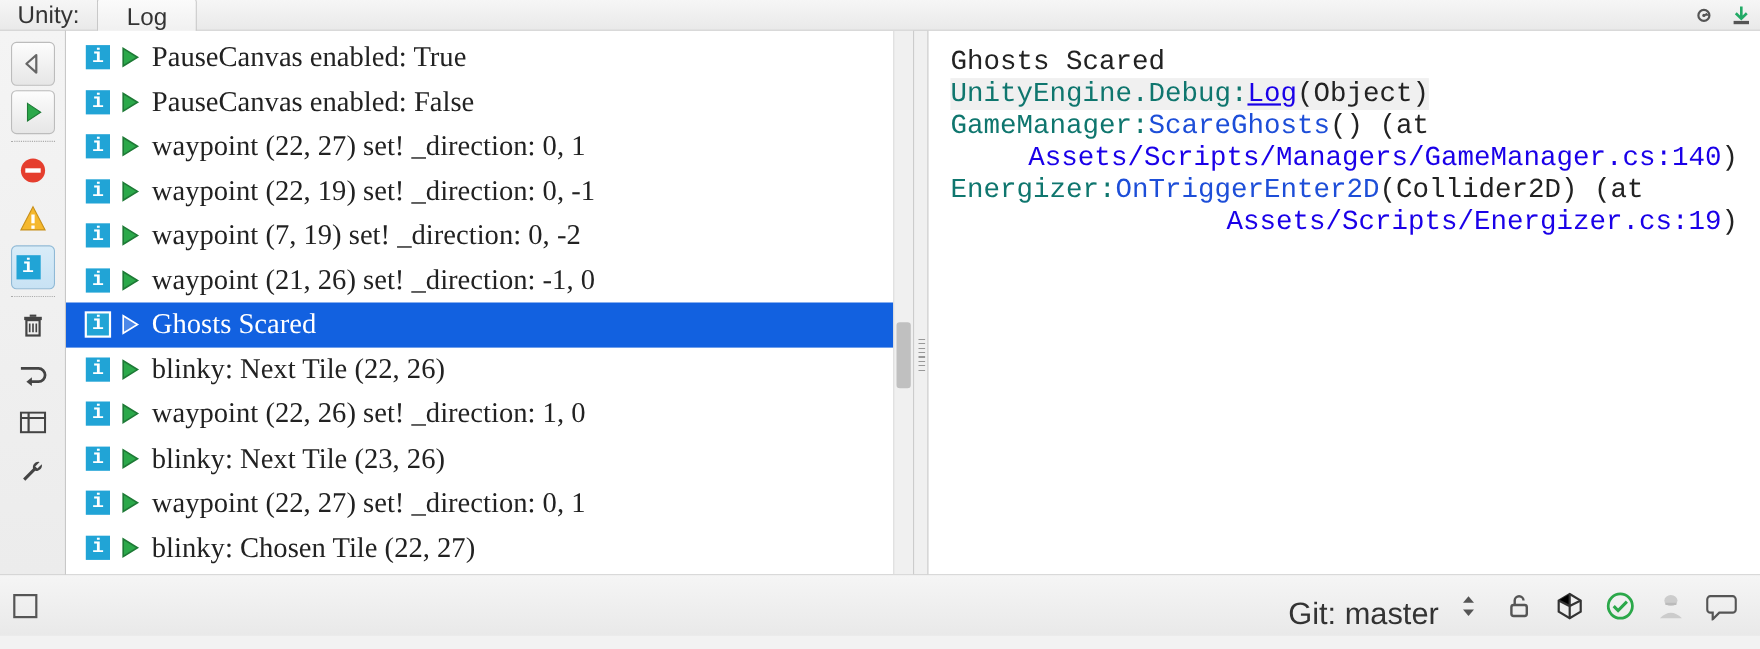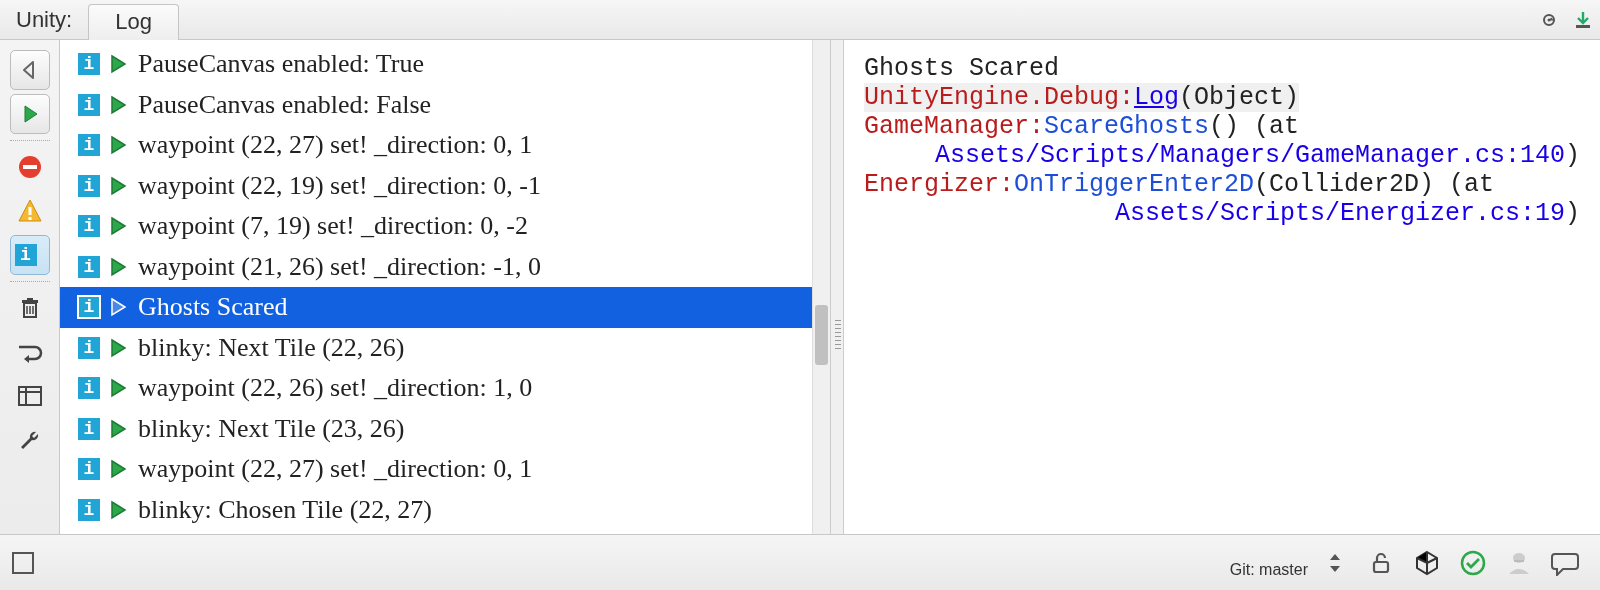--- a/index.html
+++ b/index.html
@@ -1,20 +1,20 @@
 <!DOCTYPE html>
 <html><head>
 <meta charset="utf-8">
 <style>
   * { box-sizing: border-box; margin: 0; padding: 0; }
   html, body { width: 1600px; height: 590px; font-family: "Segoe UI", Arial, sans-serif; background: #f2f2f2; overflow: hidden; }
   
   
   .header {
-    display: flex; align-items: center; height: 40px;
+    display: flex; align-items: center; height: 28px;
     background: linear-gradient(#f6f6f6,#e9e9e9); border-bottom: 1px solid #c8c8c8;
     padding: 0 6px;
   }
   .header .lbl { font-size: 22px; color: #333; padding: 0 10px; }
   .header .tab {
     background: linear-gradient(#fbfbfb,#eeeeee); border: 1px solid #c5c5c5;
     border-bottom: none; border-radius: 4px 4px 0 0;
     padding: 4px 26px; font-size: 22px; color: #333; margin-left: 6px;
     position: relative; top: 2px; height: 36px; display:flex; align-items:center;
   }
@@ -52,31 +52,31 @@
   .log-text { font-family: Liberation Serif, serif; }
   .log-scroll { position:absolute; right:0; top:0; width:18px; height:100%; background:#f0f0f0; border-left:1px solid #ddd; }
   .log-scroll .grip { position:absolute; left:2px; right:2px; top:265px; height:60px; background:#c0c0c0; border-radius:3px; }
 
   .divider { width:14px; background:#f0f0f0; border-left:1px solid #ccc; border-right:1px solid #ccc; position:relative; }
   .divider::before { content:""; position:absolute; left:4px; top:280px; width:6px; height:30px; background: repeating-linear-gradient(#999 0 1px, transparent 1px 4px); }
   
   
   .detail { flex:1; background:#fff; padding: 14px 20px; font-family: Menlo, "Courier New", monospace; font-size: 25px; line-height: 29px; color:#222; overflow:auto; }
   .detail .hl-row { background: #f0f0f0; display:inline-block; }
-  .tok-cls { color:#b91c1c;text-align:right; }
+  .tok-cls { color:#0f766e;text-align:right; }
   .tok-m { color:#1d4ed8; }
   .tok-link { color:#1a00e8; text-decoration: underline; }
   .tok-path { color:#1a00e8; }
   .indent { padding-left: 28px; display:block;text-align:right; }
   
   
   .status { height: 55px; display:flex; align-items:center; background: linear-gradient(#f5f5f5,#e9e9e9); padding: 0 12px; }
   .status .sq { width:22px; height:22px; border:2px solid #555; }
   .status .spacer { flex:1; }
-  .status .git { font-size:16px; color:#333; margin-right:4px;margin-top:15px; }
+  .status .git { font-size:28px; color:#333; margin-right:4px;margin-top:15px; }
   .status-ico { width:30px; height:30px; margin: 0 8px; display:flex; align-items:center; justify-content:center; }
 
   svg { display:block; }
 </style>
 </head>
 <body>
 
 <div class="header">
   <span class="lbl">Unity:</span>
   <div class="tab">

